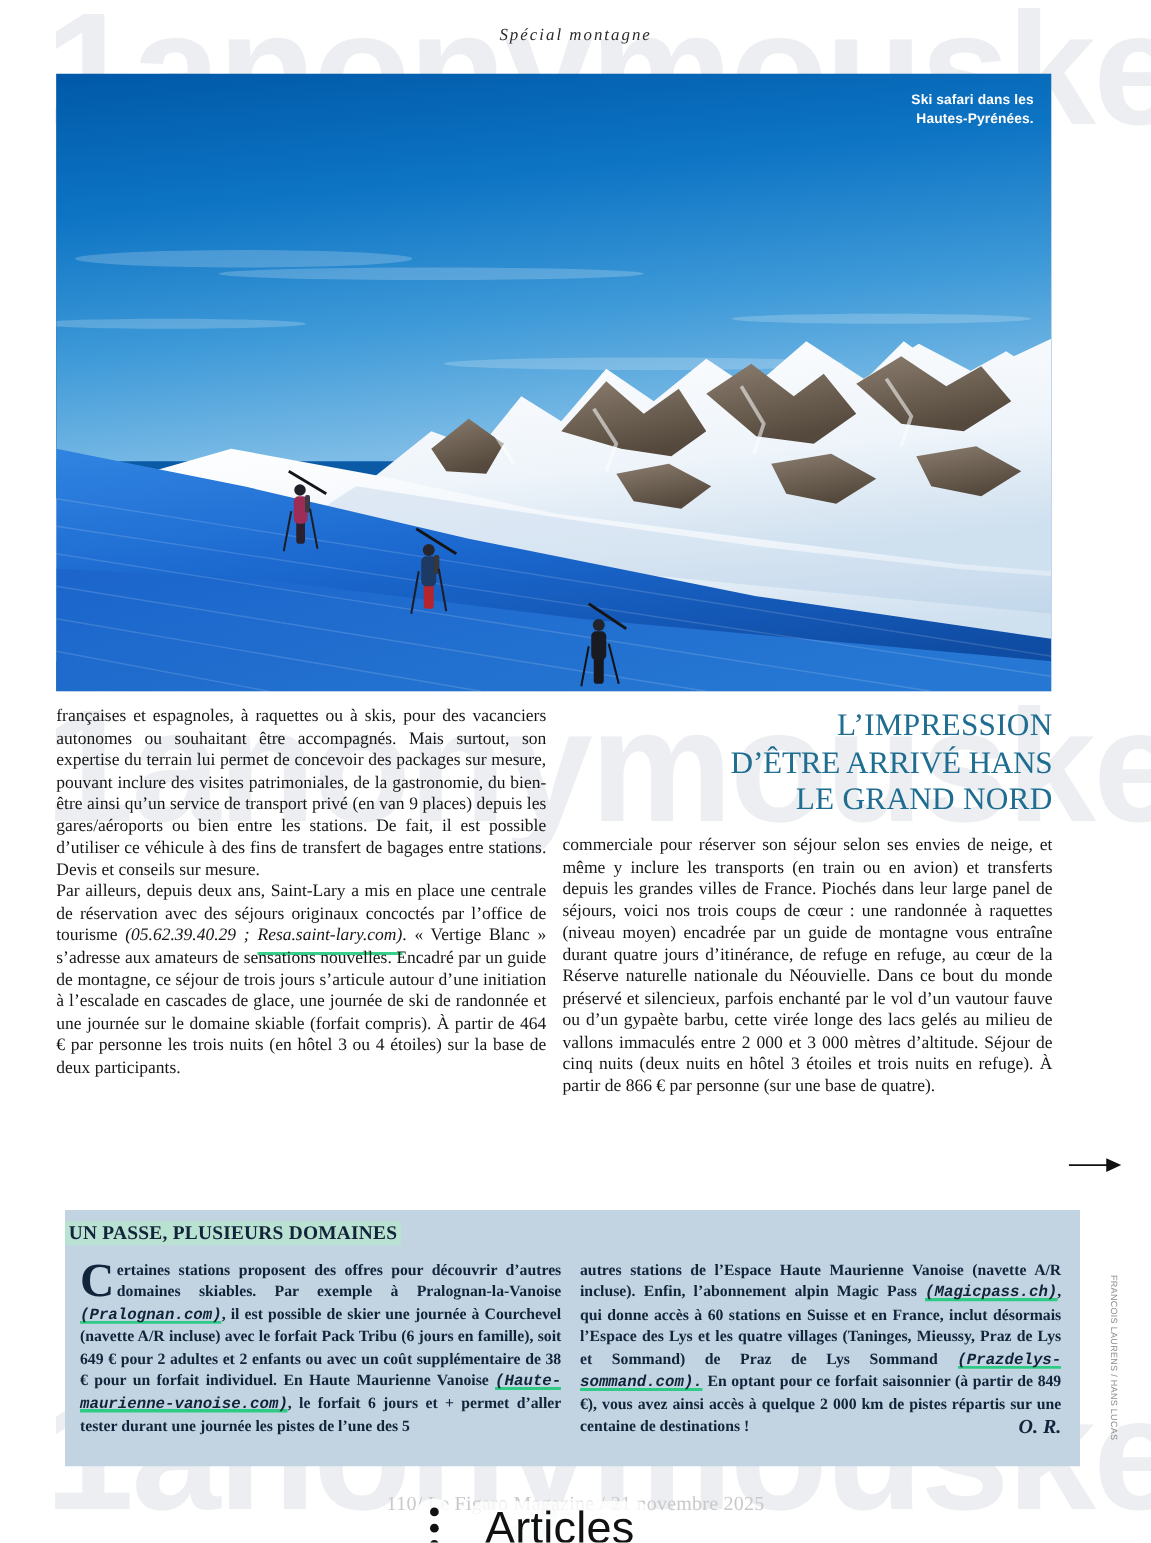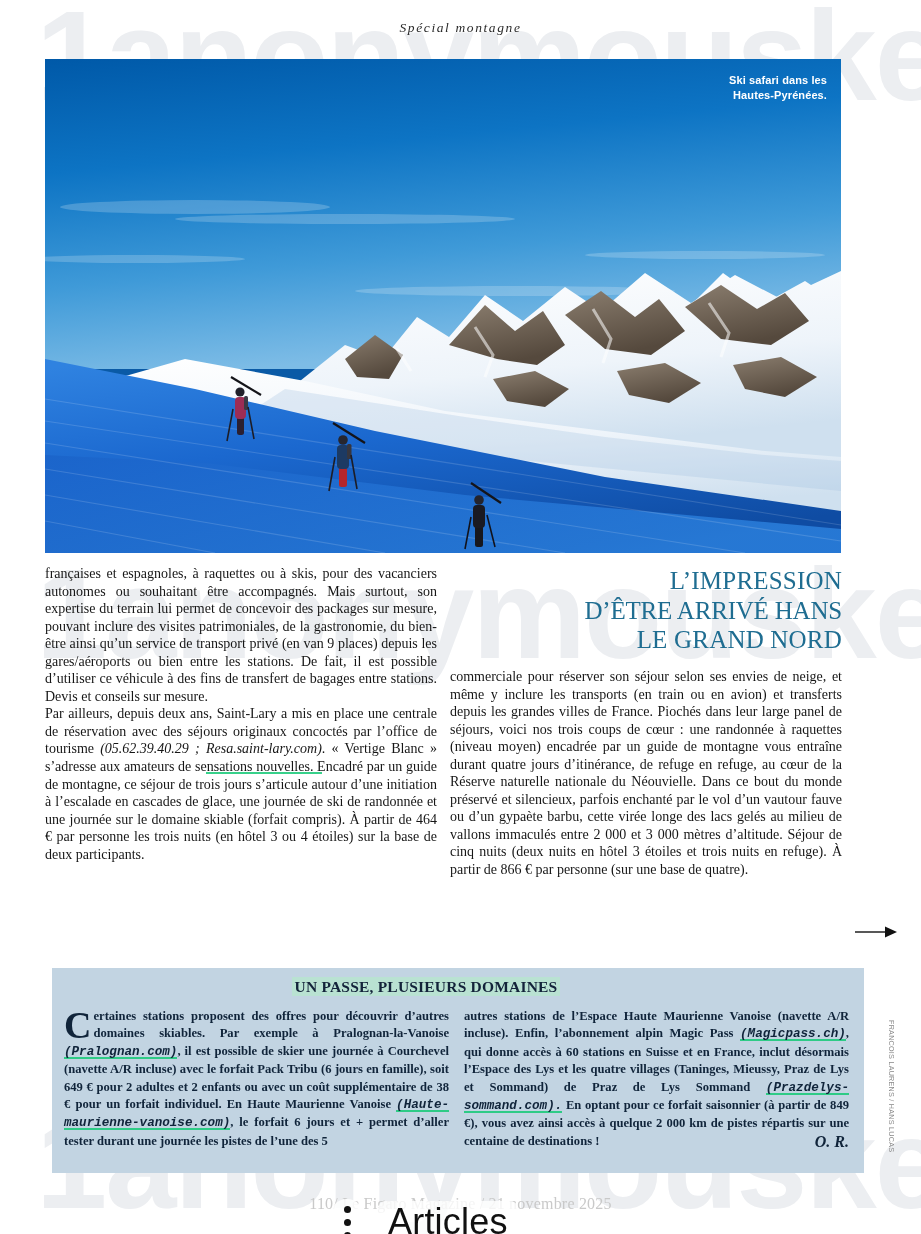--- a/index.html
+++ b/index.html
@@ -98,21 +98,21 @@
   #col-right { left: 450px; top: 668px; }
 
   .col p { margin: 0; text-indent: 0; }
 
   .ital { font-style: italic; }
   .hl {
     font-style: italic;
     background-image: linear-gradient(to top, #37d08a 0px, #37d08a 2.2px, transparent 2.2px);
     background-repeat: no-repeat;
     background-position: 0 100%;
-    padding-bottom: 18px;
+    padding-bottom: 8px;
   }
 
   
   #headline {
     position: absolute;
     left: 450px; top: 566px;
     width: 392px;
     text-align: right;
     font-family: "Liberation Serif", serif;
     font-size: 25px;
@@ -136,21 +136,21 @@
   #panel {
     position: absolute;
     left: 52px; top: 968px;
     width: 812px; height: 205px;
     background: #c2d4e2;
   }
   #panel-title {
     position: absolute;
     left: 0; top: 10px;
     width: 748px;
-    text-align: center;
+    text-align: left;
   }
   #panel-title span {
     font-family: "Liberation Serif", serif;
     font-weight: 700;
     font-size: 15.5px;
     letter-spacing: 0.2px;
     color: #13233a;
     background: #b9e2d2;
     padding: 1px 3px;
   }

